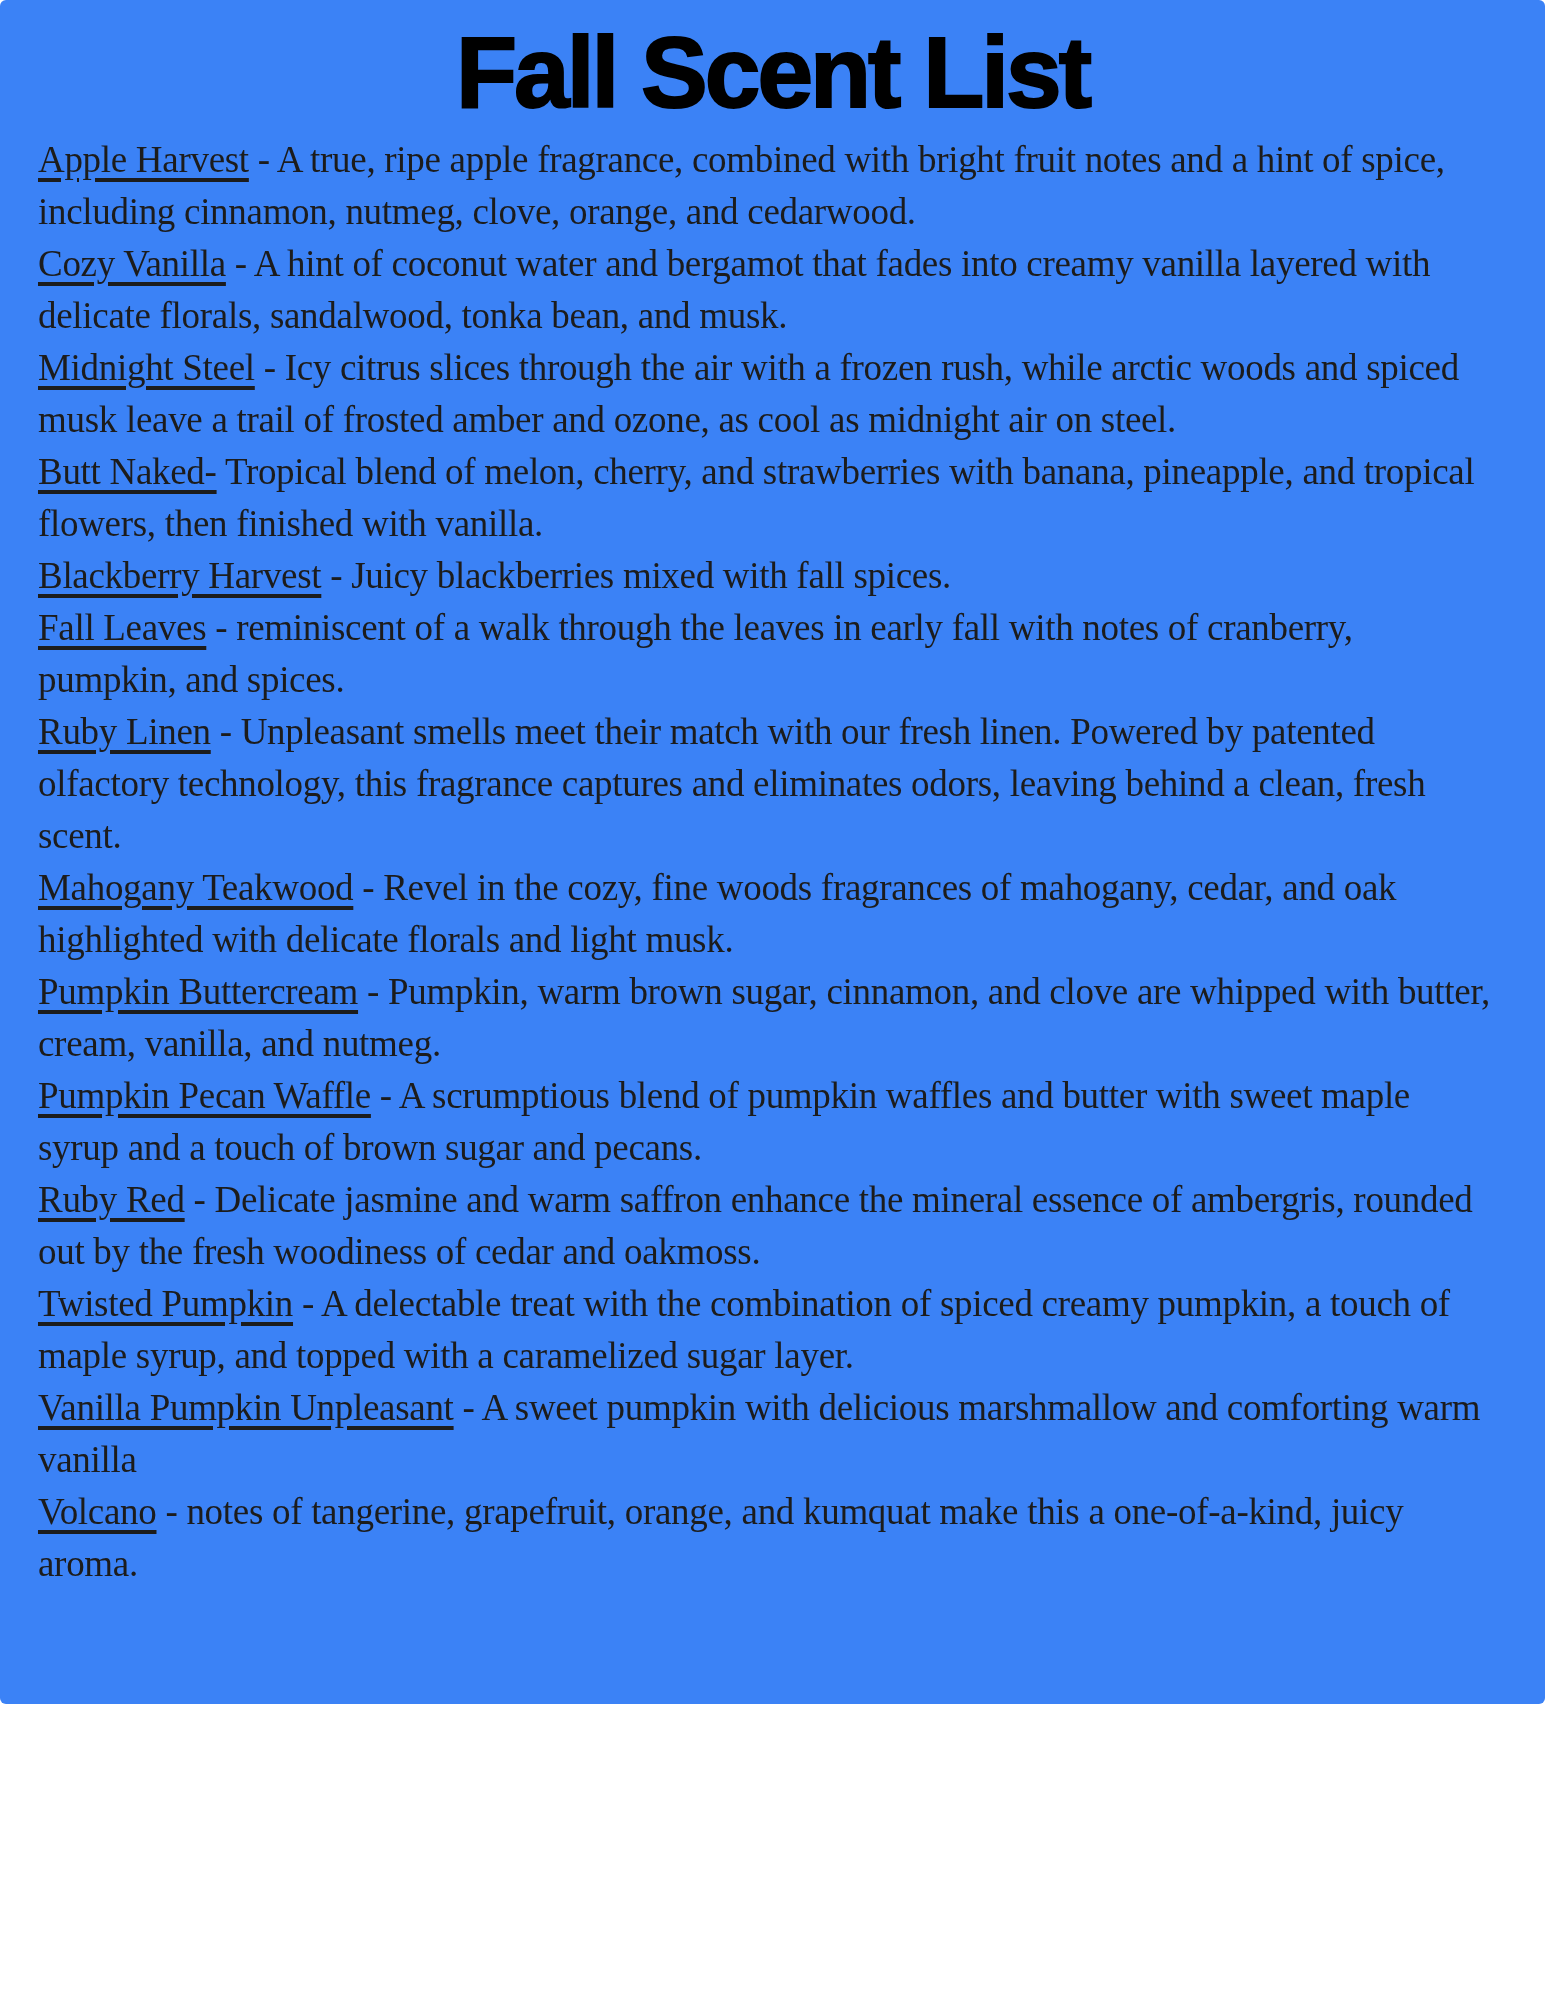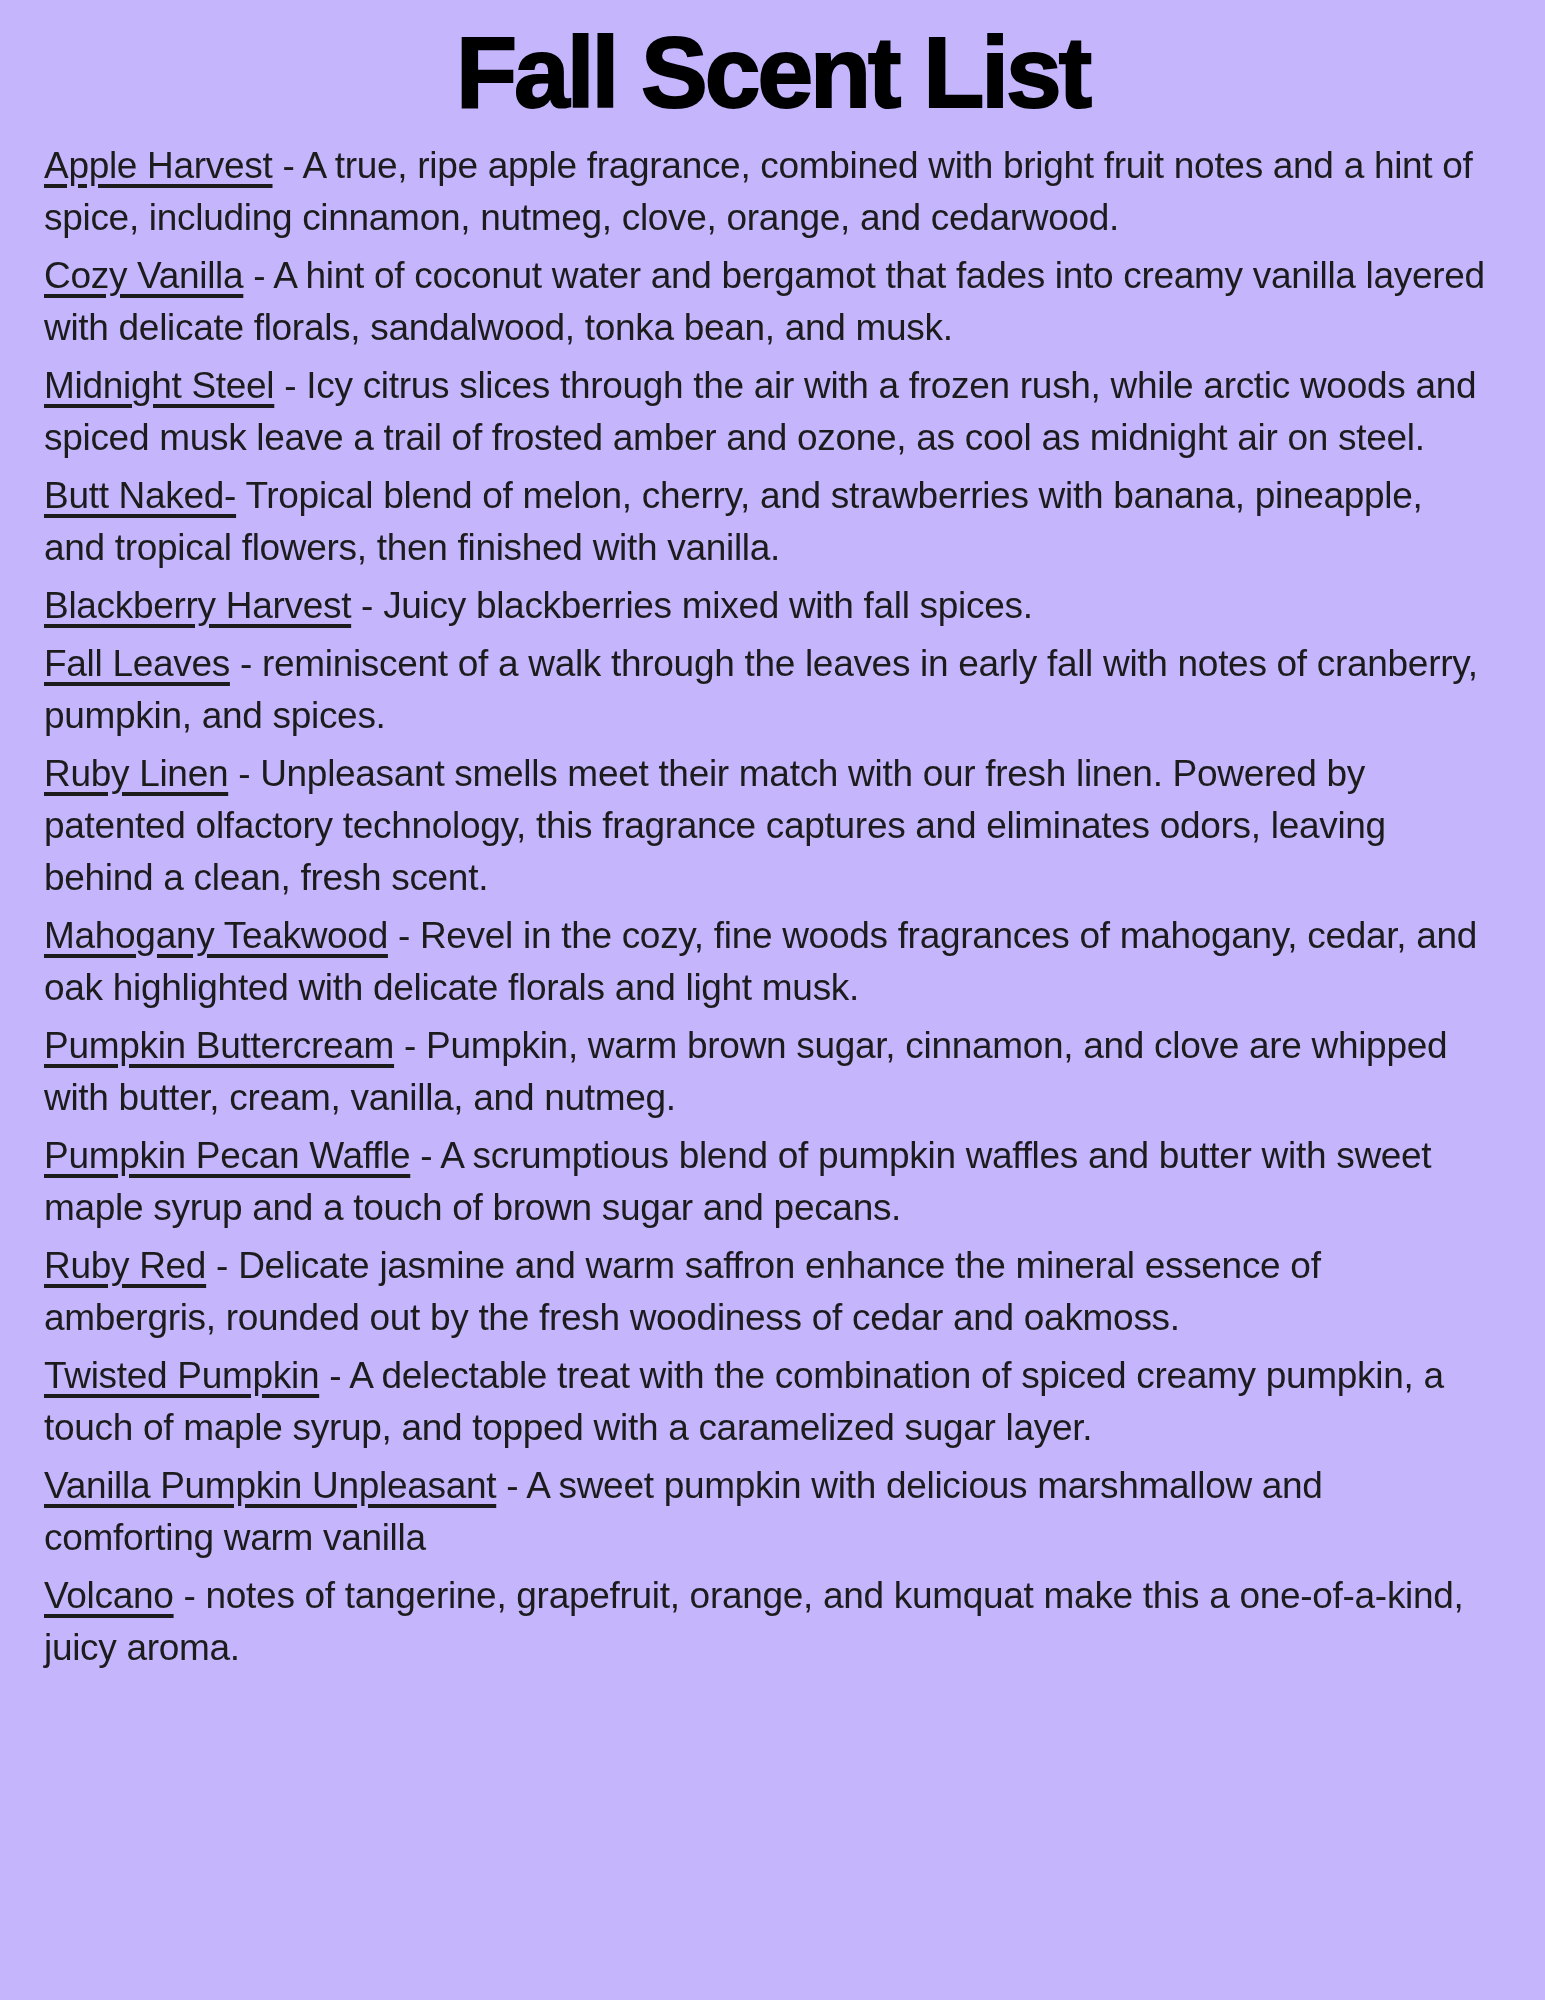--- a/index.html
+++ b/index.html
@@ -9,23 +9,24 @@
   }
   body {
     width: 1545px;
     height: 2000px;
     font-family: "Liberation Sans", "DejaVu Sans", sans-serif;
     color: #1c1c1c;
     overflow: hidden;
   }
   .page {
     width: 1545px;
-    height: 2000px;
-    background: #c4b5fd;
+    height: 1704px;
+    background: #3b82f6;
     box-sizing: border-box;
+    border-radius: 6px;
   }
   h1.page-title {
     margin: 0;
     padding-top: 18px;
     text-align: center;
     font-size: 100px;
     line-height: 108px;
     font-weight: bold;
     letter-spacing: -3px;
     color: #000000;
@@ -33,21 +34,22 @@
   }
   main.scent-list {
     box-sizing: border-box;
     padding: 8px 48px 0 38px;
     font-size: 37px;
     line-height: 52px;
     letter-spacing: -0.3px;
     font-weight: 400;
   }
   p.scent-entry {
-    margin: 6px;
+    margin: 0;
+    font-family: Liberation Serif, serif;
   }
   .scent-name {
     text-decoration: underline;
     text-decoration-thickness: 3.5px;
     text-underline-offset: 6px;
   }
 </style>
 </head>
 <body>
 

